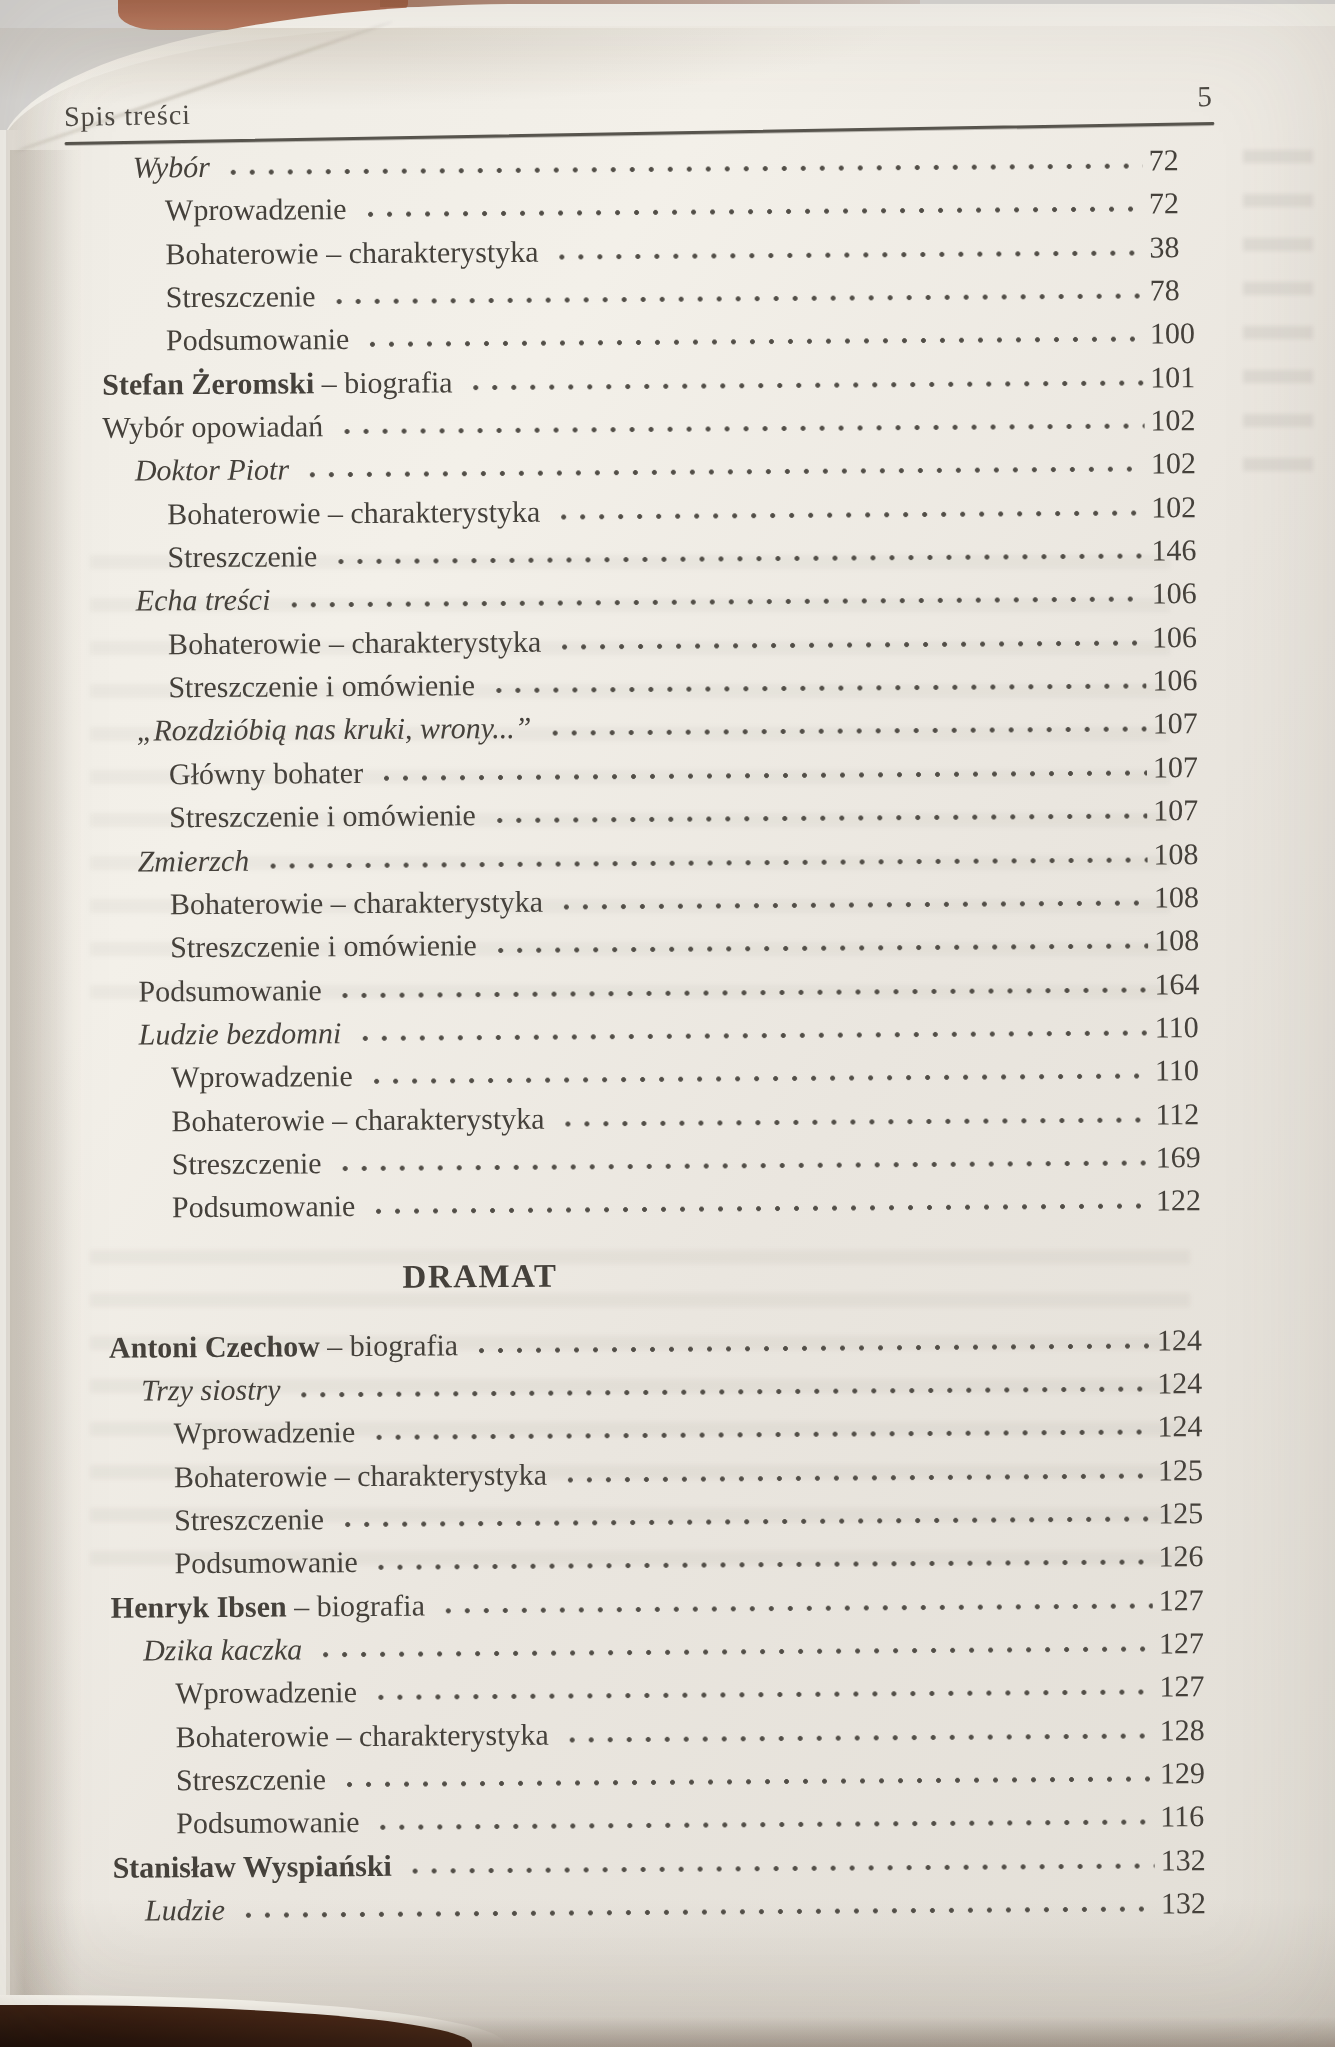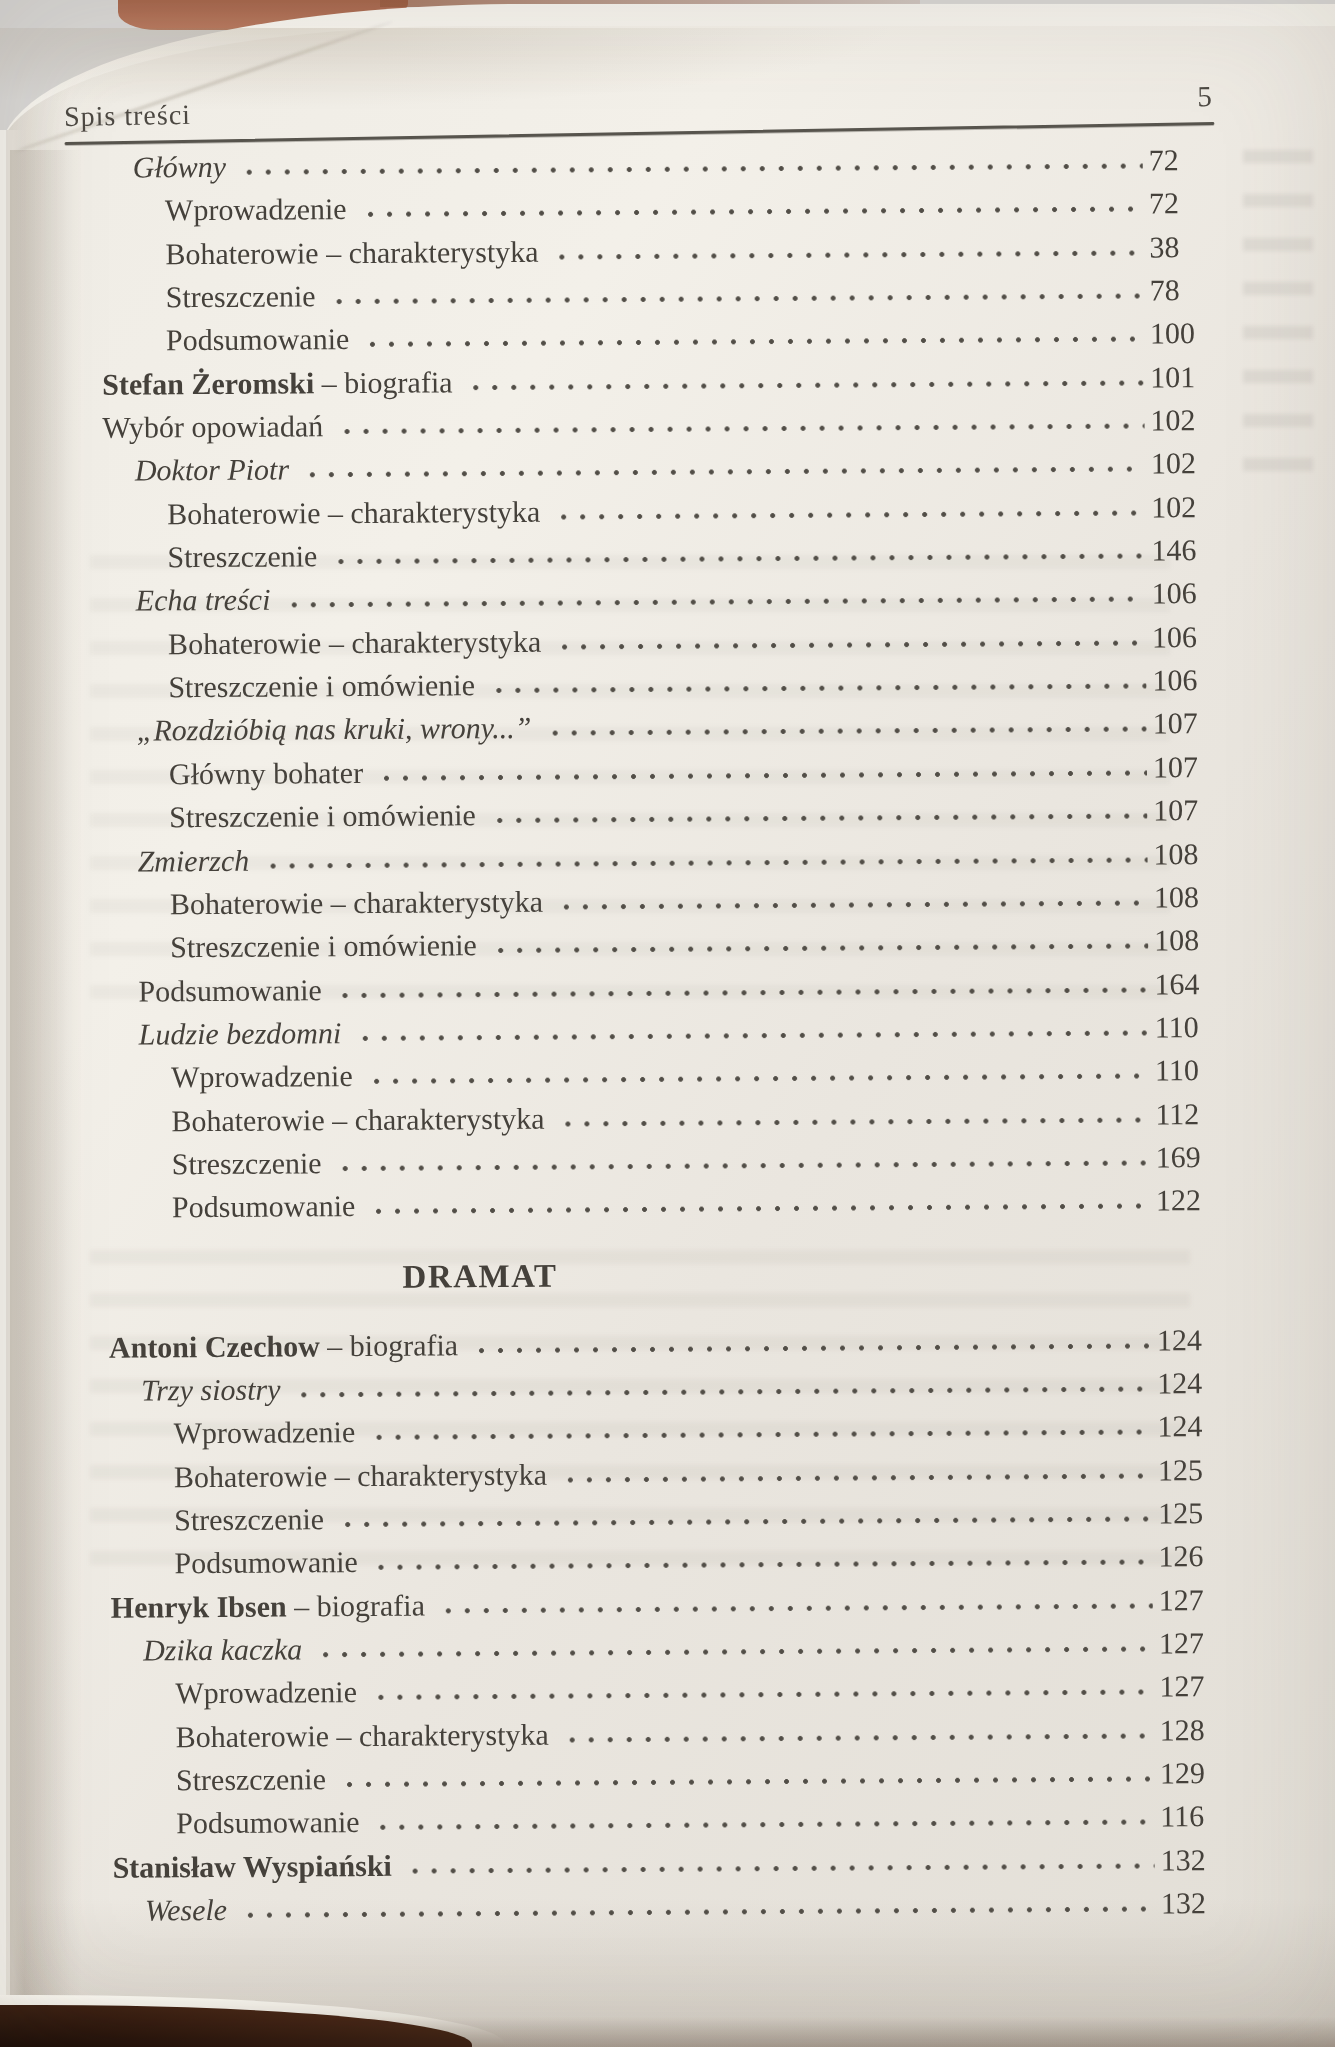--- a/index.html
+++ b/index.html
@@ -101,21 +101,21 @@
   <div class="content">
     <div class="page-header">
       <div class="header-row">
         <span class="header-title">Spis treści</span>
         <span class="header-page">5</span>
       </div>
       <div class="header-rule"></div>
     </div>
     <div class="toc" id="toc">
         <div class="toc-row work">
-          <span class="toc-label">Główny</span>
+          <span class="toc-label">Wybór</span>
           <span class="dots"></span>
           <span class="toc-page">72</span>
         </div>
         <div class="toc-row sub">
           <span class="toc-label">Wprowadzenie</span>
           <span class="dots"></span>
           <span class="toc-page">72</span>
         </div>
         <div class="toc-row sub">
           <span class="toc-label">Bohaterowie – charakterystyka</span>
@@ -292,21 +292,21 @@
           <span class="toc-label">Podsumowanie</span>
           <span class="dots"></span>
           <span class="toc-page">116</span>
         </div>
         <div class="toc-row author">
           <span class="toc-label">Stanisław Wyspiański</span>
           <span class="dots"></span>
           <span class="toc-page">132</span>
         </div>
         <div class="toc-row work">
-          <span class="toc-label">Wesele</span>
+          <span class="toc-label">Ludzie</span>
           <span class="dots"></span>
           <span class="toc-page">132</span>
         </div>
       </div>
   </div>
 
   <div class="curl-rim"></div>
   <div class="curl-dark"></div>
   <div class="bottom-shadow"></div>
   <div class="vignette"></div>

